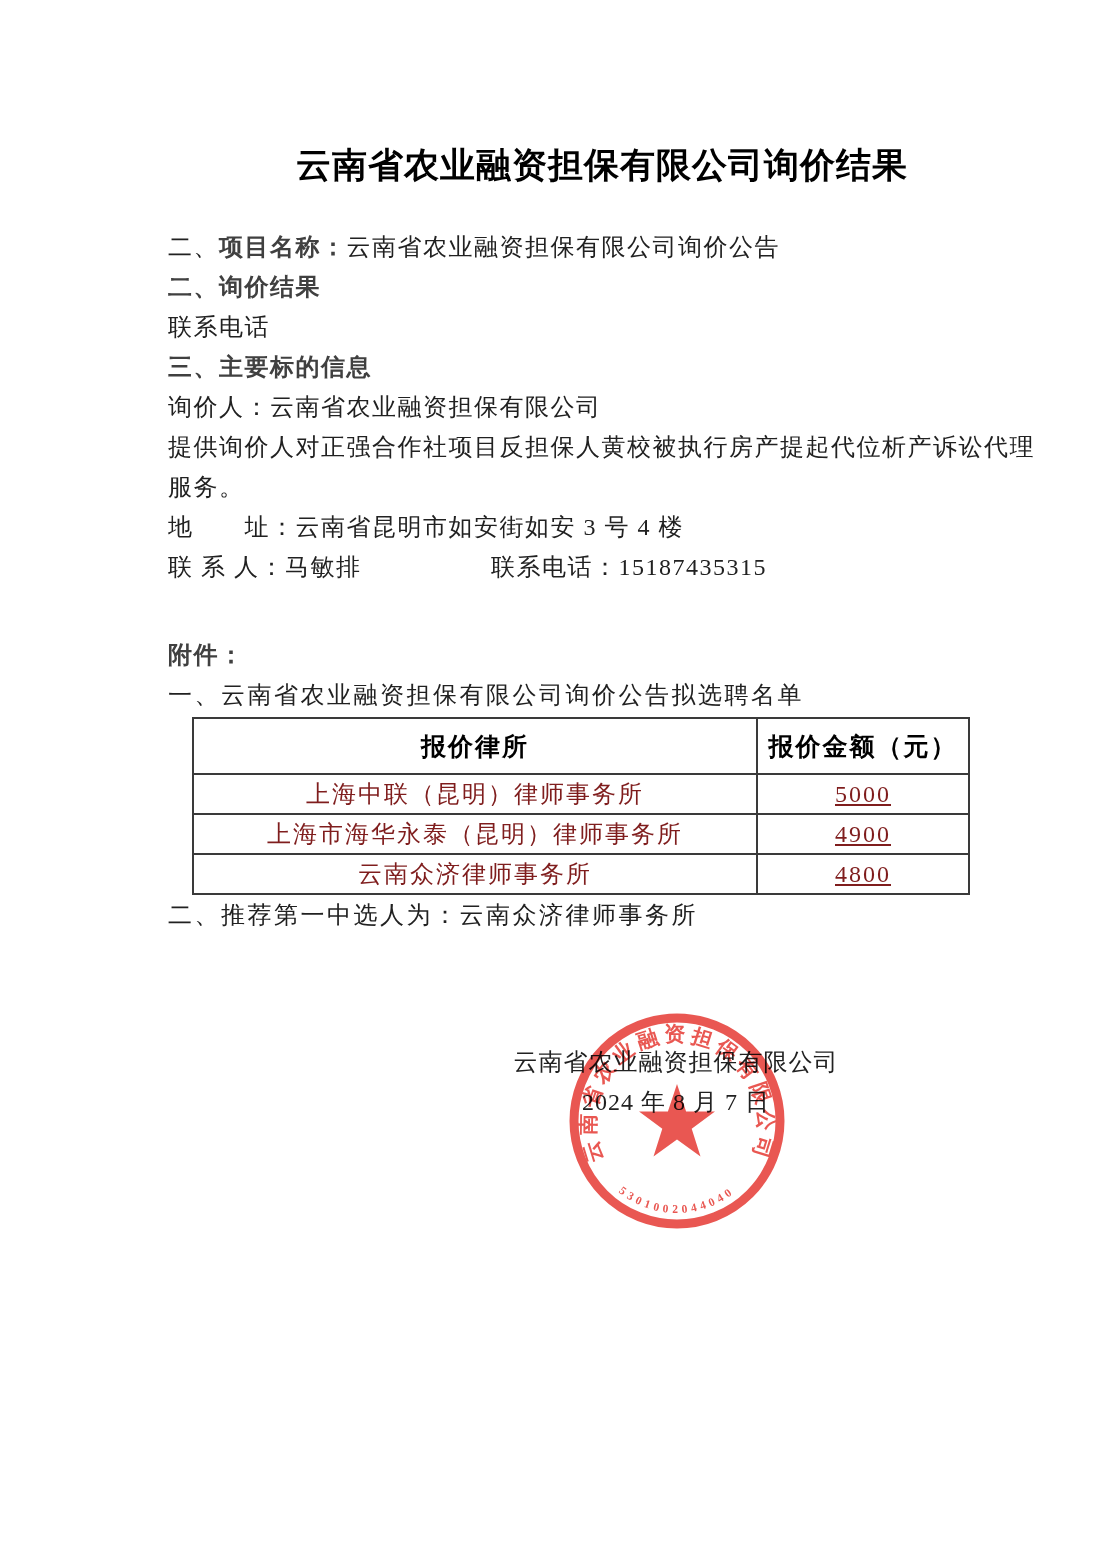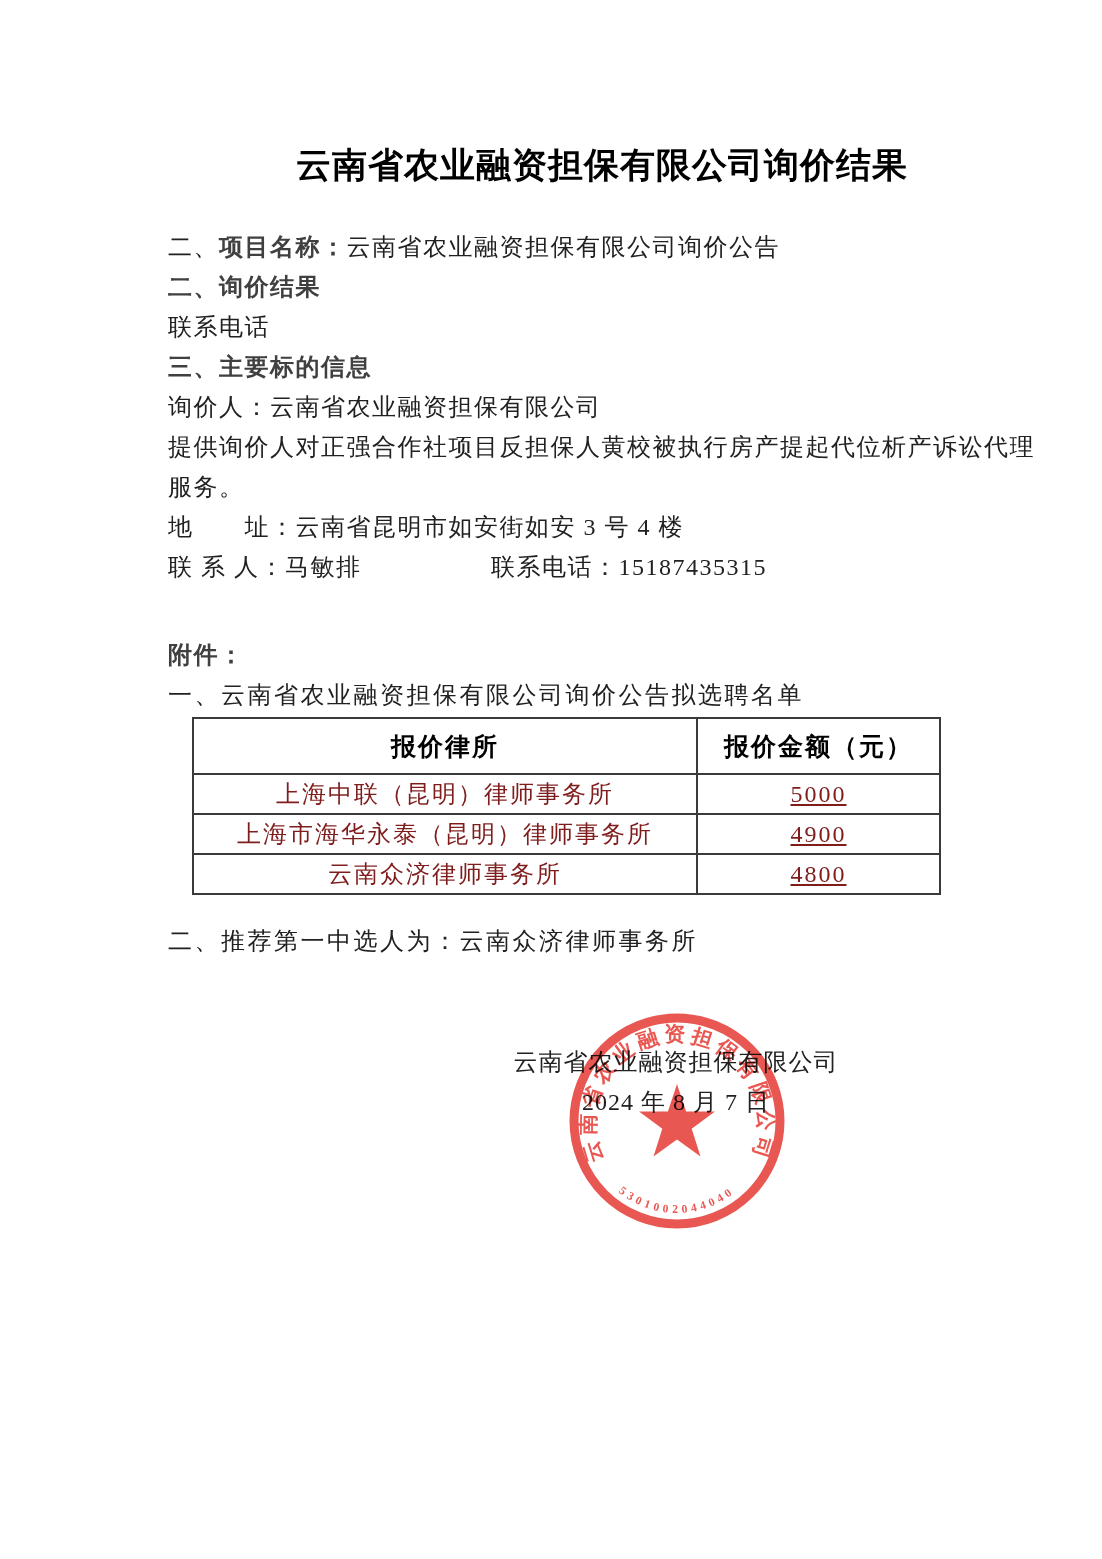--- a/index.html
+++ b/index.html
@@ -43,24 +43,24 @@
   }
   .bid-table td, .bid-table th {
     border: 2px solid #3a3a3a;
     text-align: center;
     vertical-align: middle;
     font-size: 24px;
     letter-spacing: 2px;
   }
   .bid-table th { height: 56px; font-weight: bold; color: #000000; font-size: 25px; }
   .bid-table td { height: 40px; color: #7f1d1d; }
-  .col-firm { width: 504px; }
-  .col-amount { width: 243px; }
+  .col-firm { width: 564px; }
+  .col-amount { width: 212px; }
   .amount-cell { font-size: 26px; letter-spacing: 1px; text-decoration: underline; }
-  .recommend-gap { margin-top: 26px; }
+  .recommend-gap { }
   .signature-block {
     position: absolute;
     left: 420px;
     top: 1042px;
     width: 512px;
     text-align: center;
     font-size: 24px;
     line-height: 40px;
     letter-spacing: 1px;
     color: #212121;

